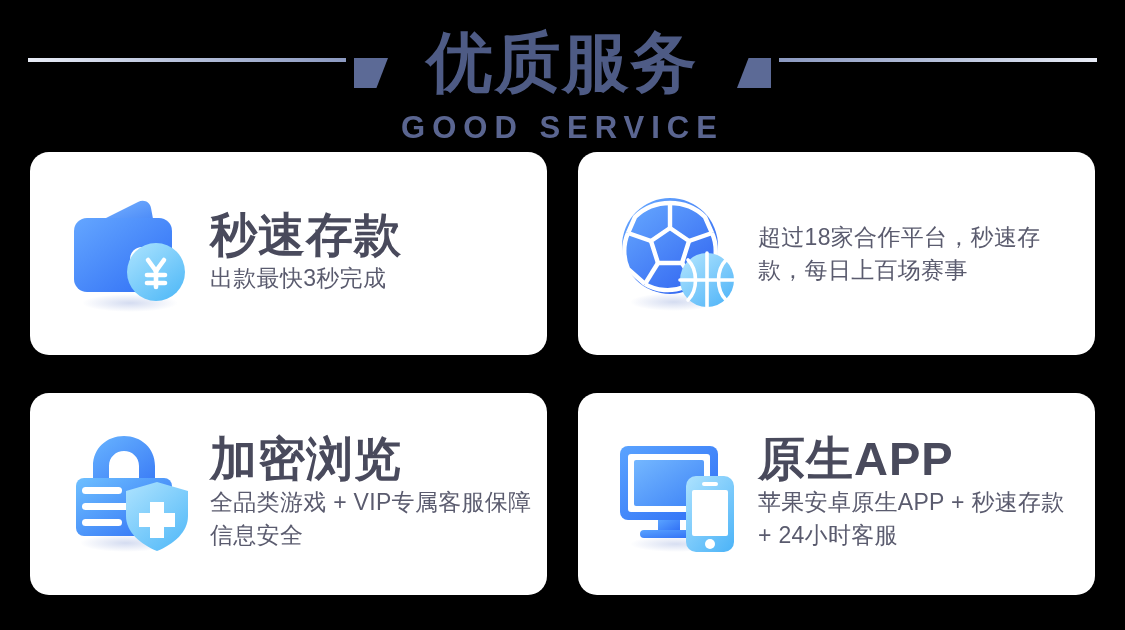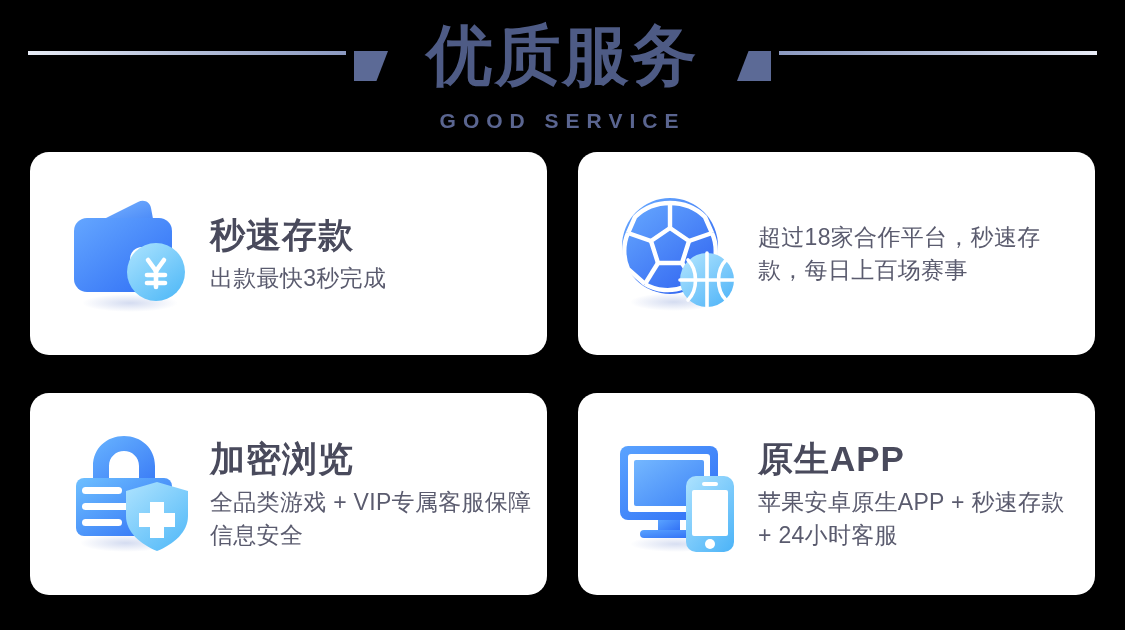--- a/index.html
+++ b/index.html
@@ -6,21 +6,21 @@
   html,body { width:1125px; height:630px; }
   body {
     background:#000000;
     font-family:"Liberation Sans","DejaVu Sans",sans-serif;
     overflow:hidden;
     position:relative;
   }
 
   
   .header {
-    position:absolute; left:0; top:5px; width:1125px; height:146px;
+    position:absolute; left:0; top:12px; width:1125px; height:146px;
   }
   .header-deco { position:absolute; top:46px; height:30px; }
   .deco-left  { left:28px;  width:360px; }
   .deco-right { right:28px; width:360px; }
   .deco-line {
     position:absolute; top:0; height:4px; width:318px;
   }
   .deco-left .deco-line {
     left:0;
     background:linear-gradient(to right,#e8ecf6 0%,#b9c3dc 45%,#8b99c0 100%);
@@ -45,21 +45,21 @@
   .header-title {
     position:absolute; left:0; top:8px; width:1125px;
     text-align:center;
     font-size:66px; font-weight:bold; line-height:84px;
     color:#4e5b85;
     letter-spacing:2px;
   }
   .header-sub {
     position:absolute; left:0; top:98px; width:1125px;
     text-align:center;
-    font-size:21px; font-weight:bold; line-height:36px;
+    font-size:31px; font-weight:bold; line-height:36px;
     color:#5a6590;
     letter-spacing:7px;
   }
 
   
   .grid {
     position:absolute; left:30px; top:152px;
     width:1065px; height:443px;
     display:grid;
     grid-template-columns:517px 517px;
@@ -74,21 +74,21 @@
     overflow:hidden;
   }
   .card-icon {
     width:132px; height:132px;
     flex:0 0 132px;
     position:relative;
     margin-right:14px;
   }
   .card-text { flex:1; padding-right:12px; }
   .card-title {
-    font-size:35px; font-weight:bold; line-height:44px;
+    font-size:47px; font-weight:bold; line-height:44px;
     color:#494a5c; letter-spacing:1px;
     margin-bottom:5px;
   }
   .card-desc {
     font-size:23px; font-weight:normal; line-height:33px;
     color:#5a5b6e; letter-spacing:0.3px;
   }
 
   
   .ic { position:absolute; inset:0; }

